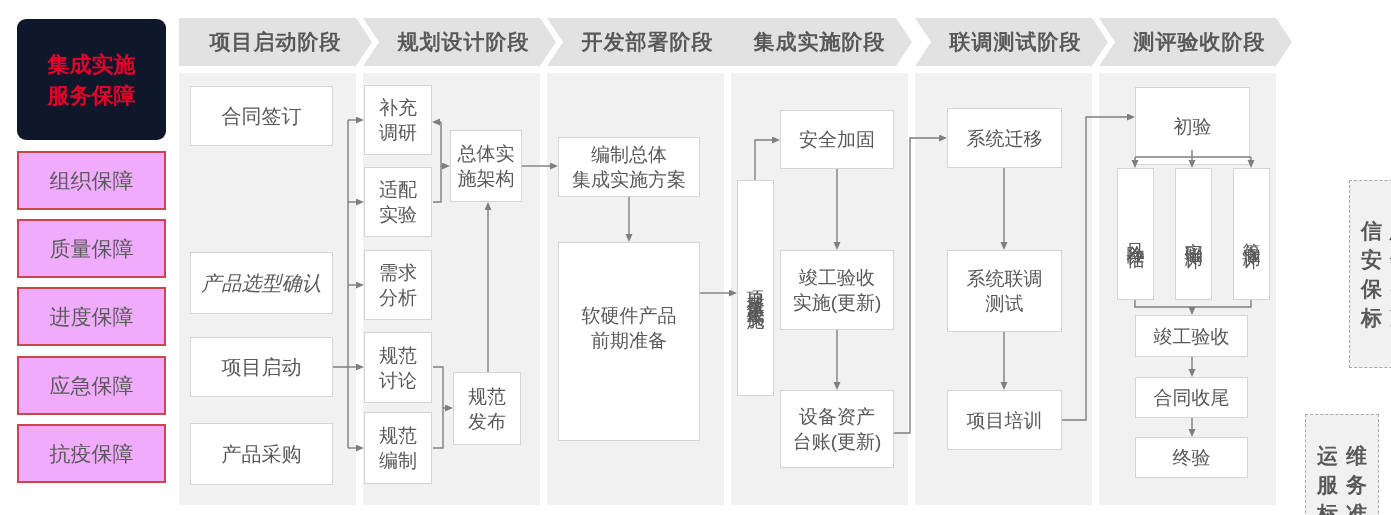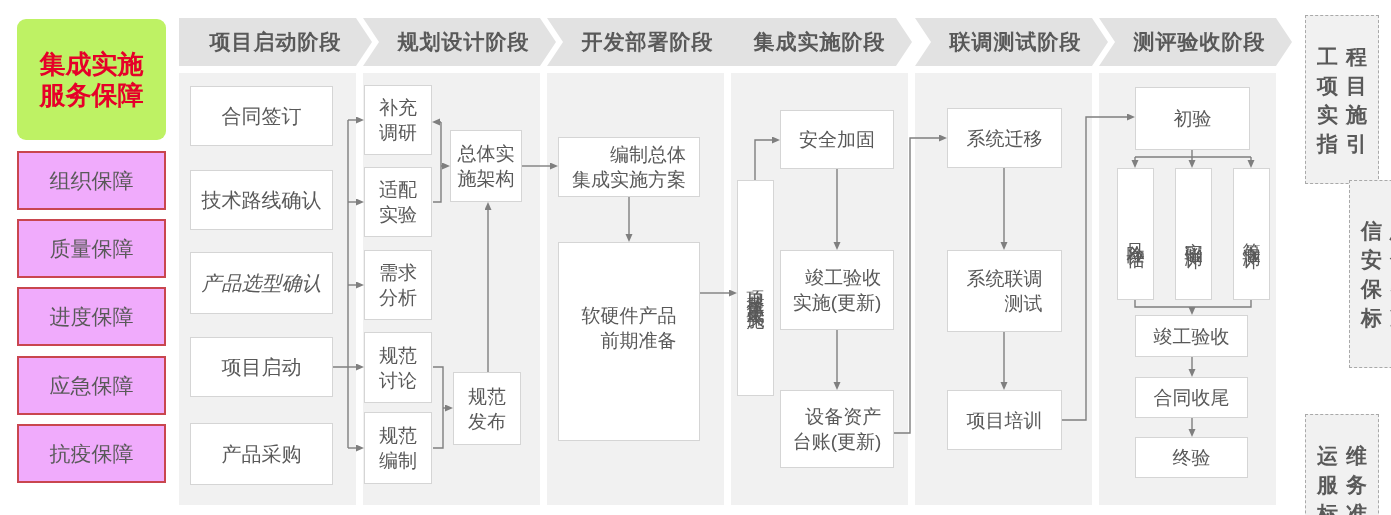--- a/index.html
+++ b/index.html
@@ -16,30 +16,30 @@
     font-size:21px;font-weight:bold;color:#595959;letter-spacing:1px;
     clip-path:polygon(0 0,177px 0,193px 50%,177px 100%,0 100%);
   }
   .phase-header.notched{
     clip-path:polygon(0 0,177px 0,193px 50%,177px 100%,0 100%,16px 50%);
     padding-left:8px;box-sizing:border-box;
   }
   
   .box{
     position:absolute;background:#ffffff;border:1px solid #d5d5d5;box-sizing:border-box;
-    display:flex;align-items:center;justify-content:center;text-align:right;
+    display:flex;align-items:center;justify-content:center;text-align:center;
     font-size:20px;line-height:26px;color:#595959;white-space:pre-line;
   }
   .box.sm{font-size:19px;line-height:25px;}
   .vbox{writing-mode:vertical-rl;text-orientation:upright;letter-spacing:3px;font-size:18px;line-height:1;}
   
   .legend-title{
-    position:absolute;left:17px;top:19px;width:149px;height:121px;background:#bef264;border-radius:9px;
+    position:absolute;left:17px;top:19px;width:149px;height:121px;background:#0f172a;border-radius:9px;
     display:flex;align-items:center;justify-content:center;text-align:center;
-    font-size:26px;line-height:31px;font-weight:bold;color:#e60029;white-space:pre-line;
+    font-size:22px;line-height:31px;font-weight:bold;color:#e60029;white-space:pre-line;
   }
   .legend-item{
     position:absolute;left:17px;width:149px;height:59px;background:#f0abfc;border:2px solid #c9464f;box-sizing:border-box;
     display:flex;align-items:center;justify-content:center;font-size:21px;color:#595959;
   }
   
   .std{
     position:absolute;left:1305px;width:74px;background:#f1f1f1;border:1px dashed #a9a9a9;box-sizing:border-box;
     display:flex;align-items:center;justify-content:center;text-align:center;
     font-size:21px;line-height:29px;font-weight:bold;color:#595959;
@@ -69,21 +69,20 @@
   <div class="panel" style="left:1099px;"></div>
 
   <div class="phase-header" style="left:179px;">项目启动阶段</div>
   <div class="phase-header notched" style="left:363px;">规划设计阶段</div>
   <div class="phase-header notched" style="left:547px;">开发部署阶段</div>
   <div class="phase-header notched" style="left:719px;">集成实施阶段</div>
   <div class="phase-header notched" style="left:915px;">联调测试阶段</div>
   <div class="phase-header notched" style="left:1099px;">测评验收阶段</div>
 
   <div class="box" style="left:190px;top:86px;width:143px;height:60px;">合同签订</div>
-  <div class="box" style="left:190px;top:170px;width:143px;height:60px;">技术路线确认</div>
   <div class="box" style="left:190px;top:252px;width:143px;height:62px;font-style:italic;">产品选型确认</div>
   <div class="box" style="left:190px;top:337px;width:143px;height:60px;">项目启动</div>
   <div class="box" style="left:190px;top:423px;width:143px;height:62px;">产品采购</div>
 
   <div class="box sm" style="left:364px;top:85px;width:68px;height:70px;">补充
 调研</div>
   <div class="box sm" style="left:364px;top:167px;width:68px;height:70px;">适配
 实验</div>
   <div class="box sm" style="left:364px;top:250px;width:68px;height:70px;">需求
 分析</div>
@@ -106,32 +105,28 @@
   <div class="box sm" style="left:780px;top:250px;width:114px;height:80px;">竣工验收
 实施(更新)</div>
   <div class="box sm" style="left:780px;top:390px;width:114px;height:78px;">设备资产
 台账(更新)</div>
 
   <div class="box sm" style="left:947px;top:108px;width:115px;height:60px;">系统迁移</div>
   <div class="box sm" style="left:947px;top:250px;width:115px;height:82px;">系统联调
 测试</div>
   <div class="box sm" style="left:947px;top:390px;width:115px;height:60px;">项目培训</div>
 
-  <div class="box sm" style="left:1135px;top:87px;width:115px;height:63px;">初验</div>
+  <div class="box sm" style="left:1135px;top:87px;width:115px;height:78px;">初验</div>
   <div class="box vbox" style="left:1117px;top:168px;width:37px;height:132px;">风险评估</div>
   <div class="box vbox" style="left:1175px;top:168px;width:37px;height:132px;">密码测评</div>
   <div class="box vbox" style="left:1233px;top:168px;width:37px;height:132px;">等保测评</div>
   <div class="box sm" style="left:1135px;top:315px;width:113px;height:42px;">竣工验收</div>
   <div class="box sm" style="left:1135px;top:377px;width:113px;height:41px;">合同收尾</div>
   <div class="box sm" style="left:1135px;top:437px;width:113px;height:41px;">终验</div>
 
-  <div class="std" style="top:15px;height:169px;"><span class="inner">工程
-项目
-实施
-指引</span></div>
   <div class="std" style="top:180px;height:188px;margin-left:44px;"><span class="inner">信息
 安全
 保密
 标准</span></div>
   <div class="std" style="top:366px;height:140px;margin-top:48px;"><span class="inner">运维
 服务
 标准</span></div>
 
   <svg class="connectors" width="1391" height="515" viewBox="0 0 1391 515">
     <defs>

